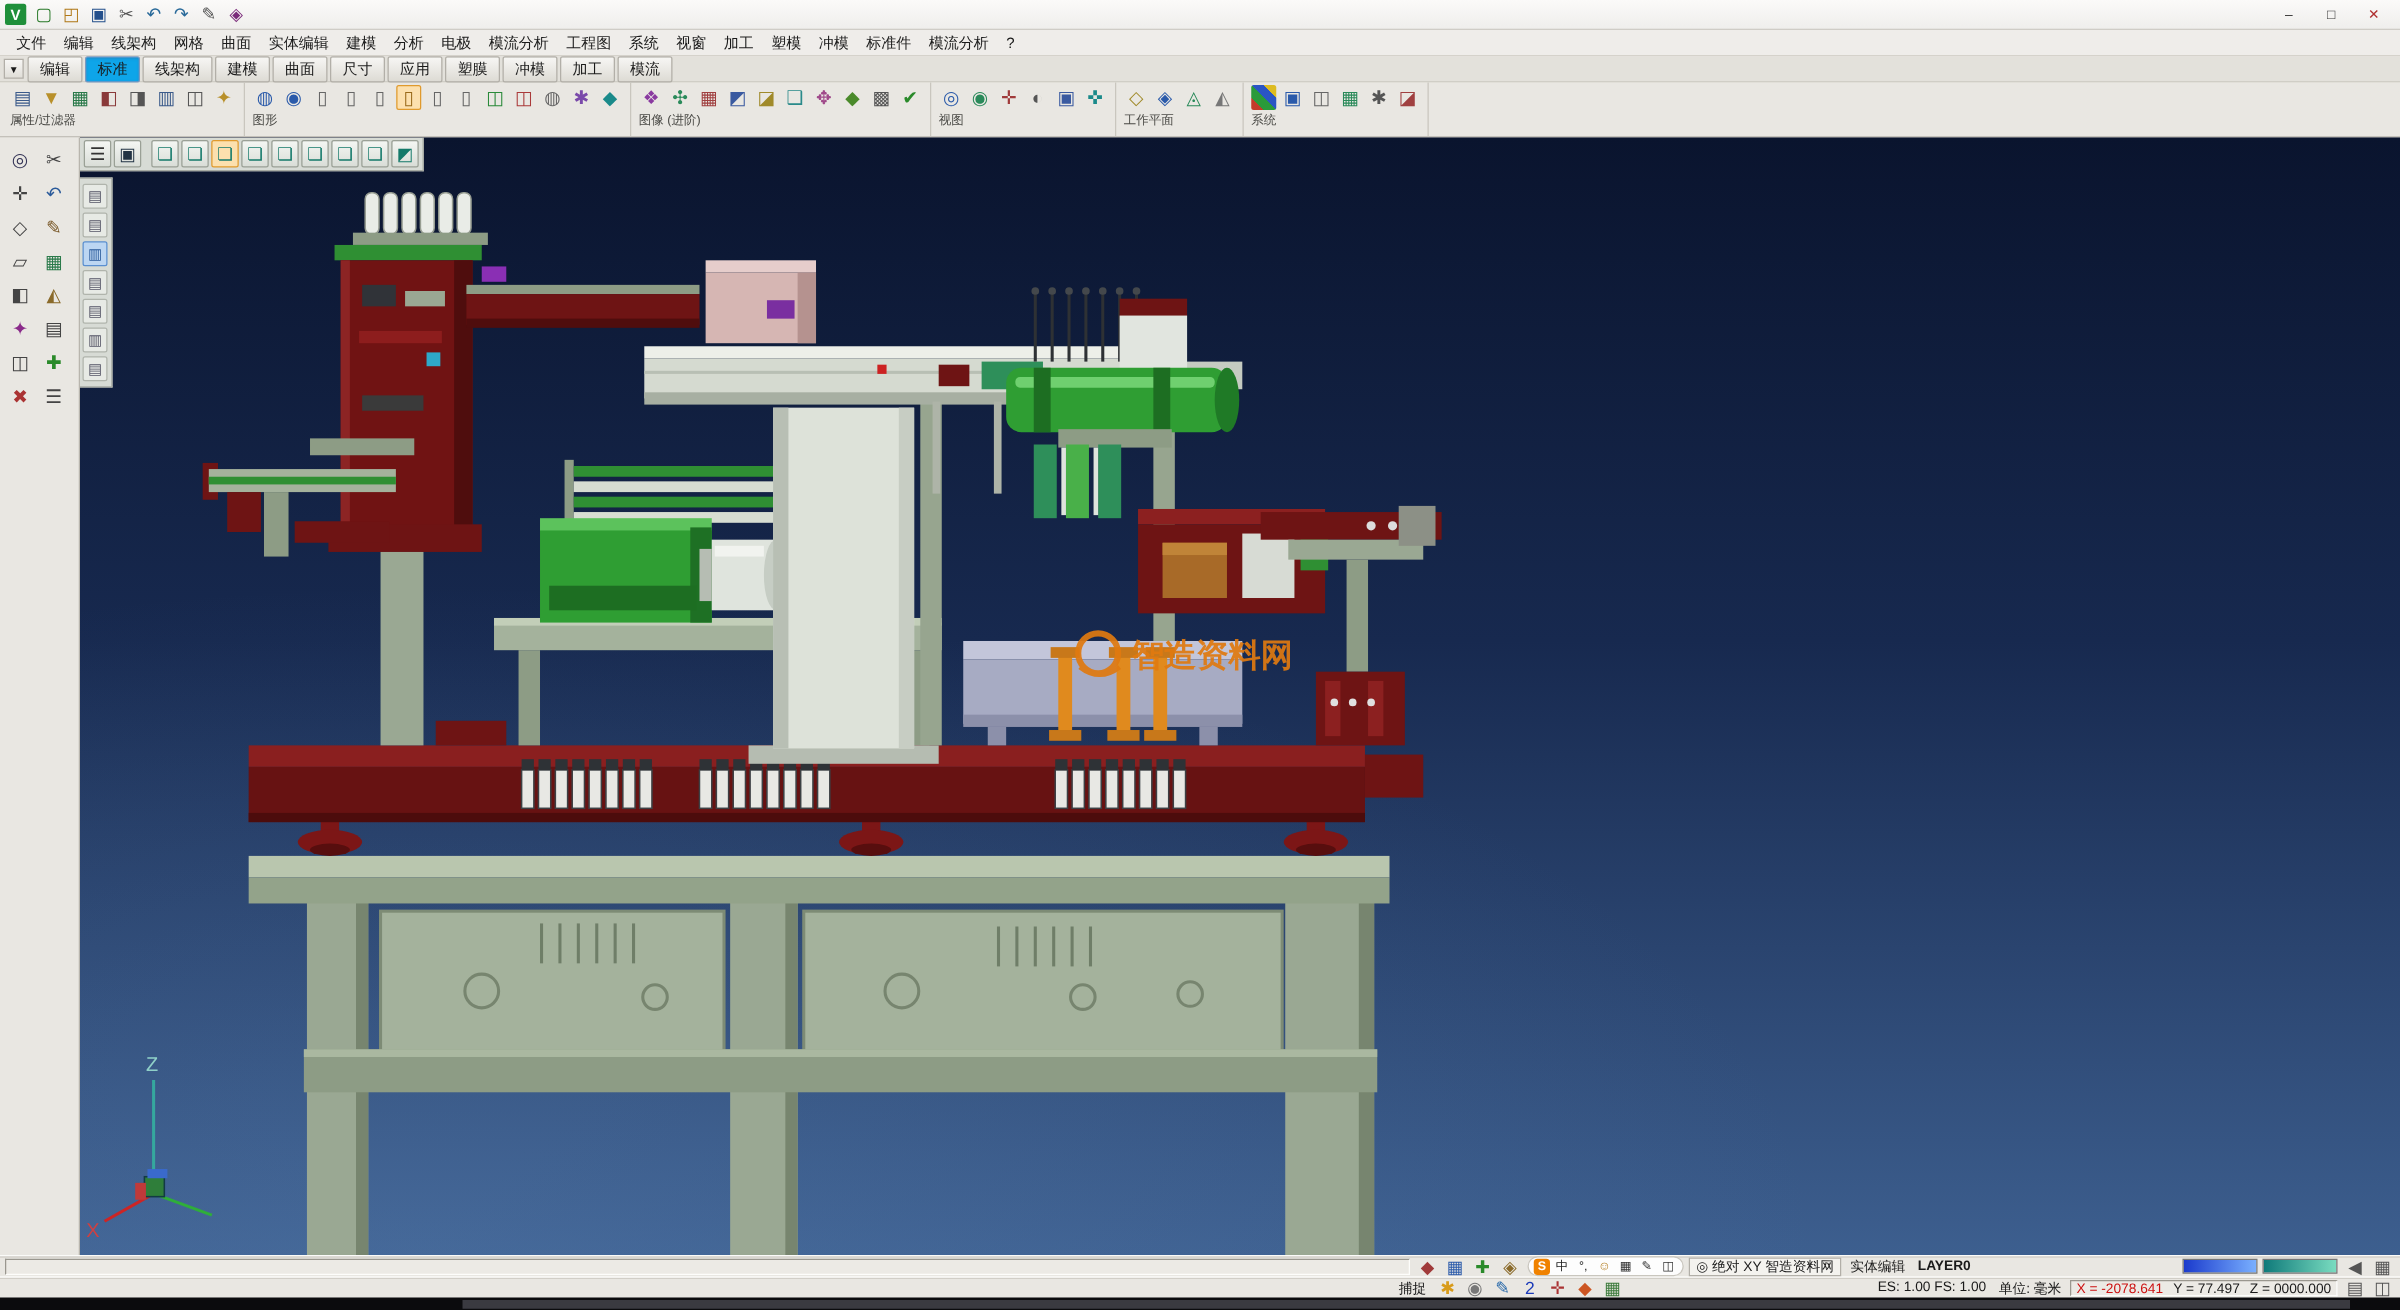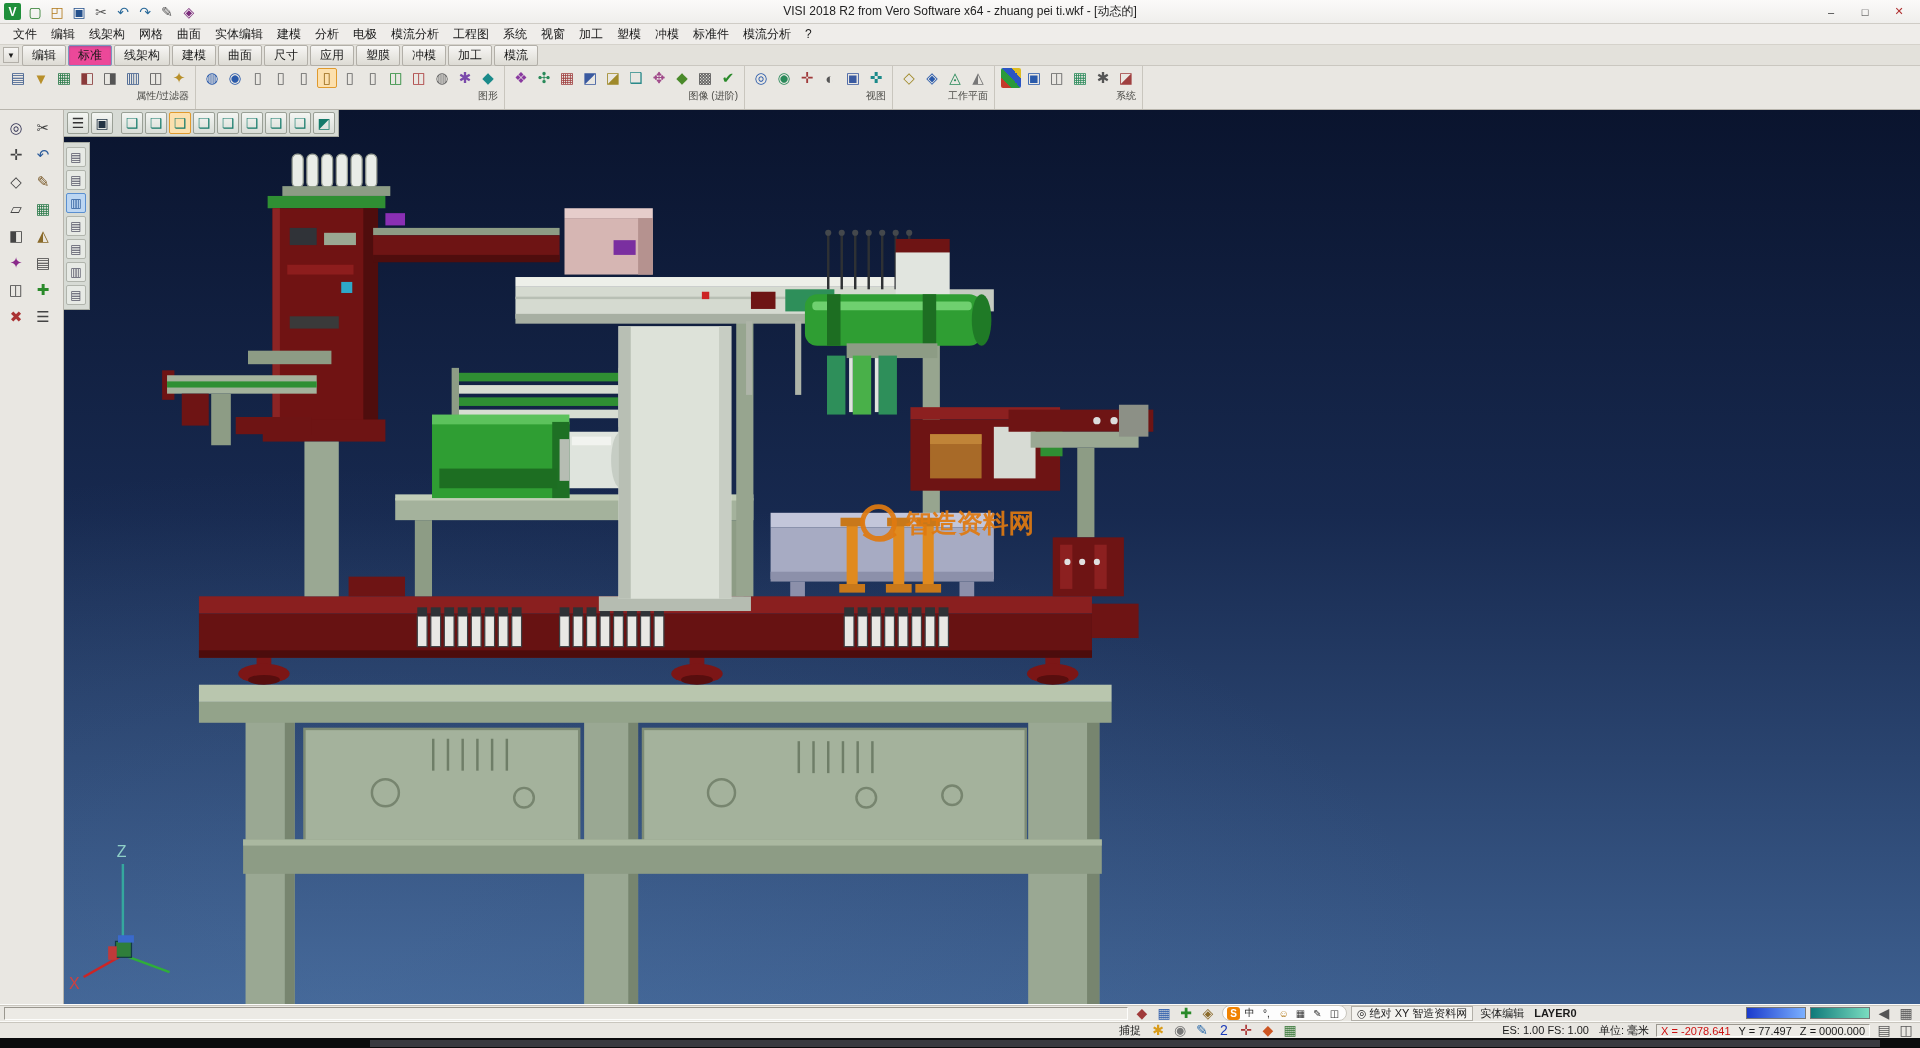--- a/index.html
+++ b/index.html
@@ -10,25 +10,25 @@
 .title-text{position:absolute;left:0;right:0;text-align:center;font-size:12px;color:#222;pointer-events:none}
 .win-controls{margin-left:auto;display:flex;z-index:2}
 .win-btn{width:34px;height:20px;display:flex;align-items:center;justify-content:center;font-size:11px;color:#333}
 .win-btn.close{color:#b03030}
 .menubar{height:21px;background:#efedea;border-bottom:1px solid #d5d2cb;display:flex;align-items:center;padding:0 6px}
 .menu-item{padding:2px 7px;cursor:default;white-space:nowrap}
 .tabbar{height:21px;background:#e3e1db;border-bottom:1px solid #cac7c0;display:flex;align-items:center;padding:0 3px;gap:3px}
 .tab-drop{width:16px;height:16px;font-size:8px;display:flex;align-items:center;justify-content:center;border:1px solid #b2afa8;background:linear-gradient(#f7f6f4,#e0ded8)}
 #tabs{display:flex;gap:2px}
 .tab{padding:1px 9px;font-size:12px;border:1px solid #b2afa8;background:linear-gradient(#f7f6f4,#dddbd4);border-radius:2px;white-space:nowrap}
-.tab.active{background:#ec4899;border-color:#7a98c0;box-shadow:inset 0 1px 2px rgba(60,90,140,.35)}
+.tab.active{background:#0ea5e9;border-color:#7a98c0;box-shadow:inset 0 1px 2px rgba(60,90,140,.35)}
 .ribbon{height:44px;background:#e9e7e2;border-bottom:1px solid #b8b5ad;display:flex;align-items:stretch;padding:0 2px}
 .rgroup{display:flex;flex-direction:column;border-right:1px solid #c9c6be;padding:2px 6px 0}
 .ricons{display:flex;gap:3px;align-items:center;flex:1}
-.rlabel{font-size:10px;color:#4a4a46;text-align:right;padding:1px 0 12px;white-space:nowrap}
+.rlabel{font-size:10px;color:#4a4a46;text-align:left;padding:1px 0 12px;white-space:nowrap}
 .icon{width:20px;height:20px;display:inline-flex;align-items:center;justify-content:center;font-size:14px;color:#444;cursor:default;flex:0 0 auto;border-radius:2px}
 .icon.active{background:#fce0ae;border:1px solid #e09a2d}
 .ricon{font-size:15px}
 .main{display:flex;height:894px}
 .leftpanel{width:64px;background:#e9e7e2;border-right:1px solid #b8b5ad;display:flex;flex-wrap:wrap;align-content:flex-start;gap:3px;padding:6px 4px}
 .lp{width:24px;height:24px;font-size:15px}
 .canvas{position:relative;flex:1;overflow:hidden;background:#0a142e}
 .canvas svg{position:absolute;inset:0;width:100%;height:100%}
 .cubebar{position:absolute;top:0;left:0;display:flex;gap:2px;background:#d7dbd5;border:1px solid #a7aba3;border-top:none;border-left:none;padding:2px 3px;z-index:3}
 .cubebar .icon:nth-child(2){margin-right:6px}
@@ -62,21 +62,20 @@
   <div id="qa-icons">
       <span class="icon" style="color: rgb(42, 122, 42);">▢</span>
       <span class="icon" style="color: rgb(176, 120, 24);">◰</span>
       <span class="icon" style="color: rgb(36, 80, 140);">▣</span>
       <span class="icon" style="color: rgb(85, 85, 85);">✂</span>
       <span class="icon" style="color: rgb(42, 106, 154);">↶</span>
       <span class="icon" style="color: rgb(42, 106, 154);">↷</span>
       <span class="icon" style="color: rgb(85, 85, 85);">✎</span>
       <span class="icon" style="color: rgb(122, 42, 122);">◈</span>
     </div>
-  <div class="title-text">VISI 2018 R2 from Vero Software x64 - zhuang pei ti.wkf - [动态的]</div>
   <div class="win-controls">
     <div class="win-btn">–</div>
     <div class="win-btn">□</div>
     <div class="win-btn close">✕</div>
   </div>
 </div>
 
 <div class="menubar" id="menubar">
     <span class="menu-item">文件</span>
     <span class="menu-item">编辑</span>

